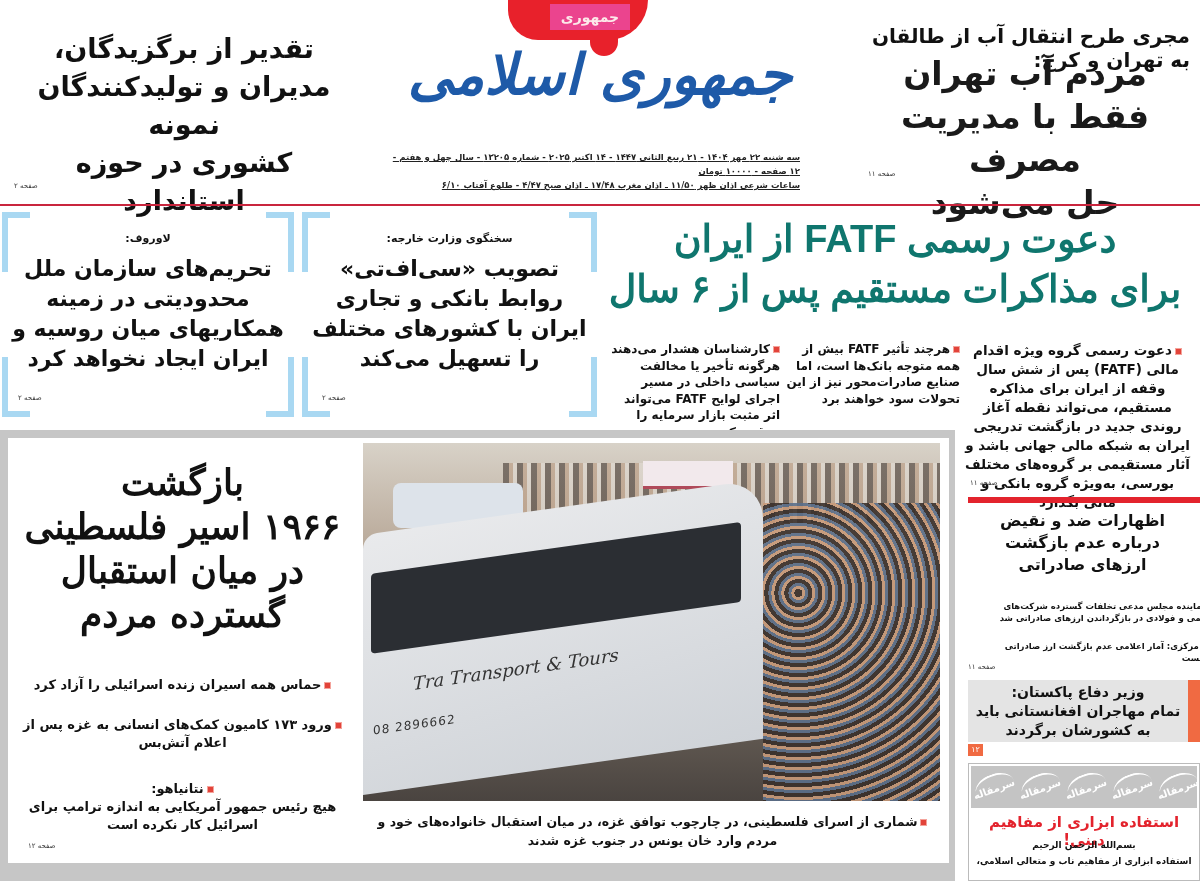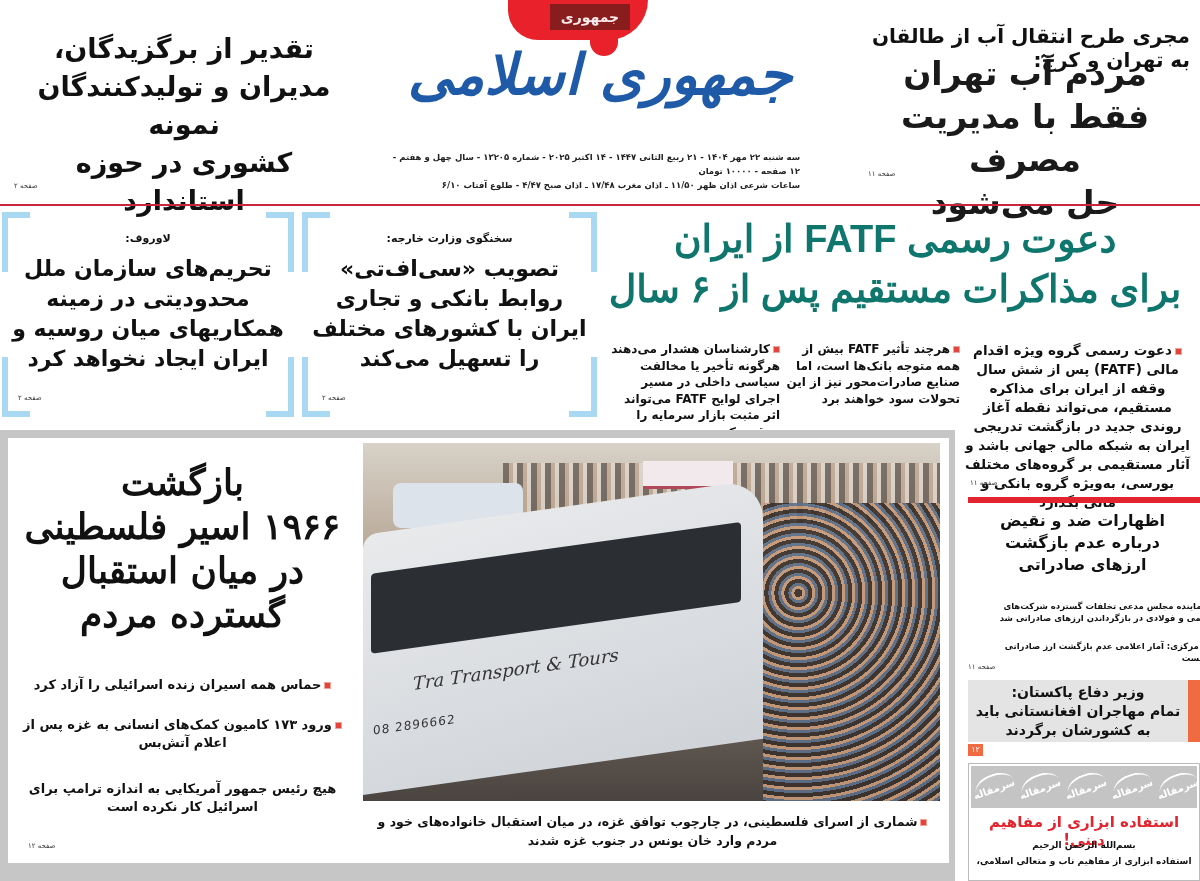--- a/index.html
+++ b/index.html
@@ -7,22 +7,22 @@
     body { position: relative; font-family: "DejaVu Sans", sans-serif; color: #111; direction: rtl; }
     .abs { position: absolute; }
     .page-ref { position: absolute; font-size: 7px; color: #333; direction: rtl; }
     .bullet { display: inline-block; width: 7px; height: 7px; background: #e2433a; margin-left: 3px; vertical-align: middle; border: 1px solid #f4a39b; }
 
     
     #masthead-logo { left: 400px; top: 0; width: 400px; height: 140px; }
     #logo-text { position: absolute; left: 0; top: 14px; width: 400px; text-align: center; font-family: "DejaVu Serif", serif; font-size: 56px; font-weight: bold; color: #1e5aa8; font-style: italic; letter-spacing: -2px; line-height: 120px; }
     #logo-splash { position: absolute; left: 108px; top: 0; width: 140px; height: 40px; background: #e8212b; border-radius: 0 0 40px 30px; }
     #logo-splash-drip { position: absolute; left: 190px; top: 20px; width: 28px; height: 36px; background: #e8212b; border-radius: 0 0 14px 14px; }
-    #logo-badge { position: absolute; left: 150px; top: 4px; width: 80px; height: 26px; background: #7f1d1d; opacity: 0.9; color: #fff; font-size: 14px; font-weight: bold; text-align: center; line-height: 26px; }
-    #dateline { left: 380px; top: 150px; width: 420px; font-size: 8.5px; font-weight: bold; text-align: right; line-height: 14px; color: #222; }
+    #logo-badge { position: absolute; left: 150px; top: 4px; width: 80px; height: 26px; background: #ec4899; opacity: 0.9; color: #fff; font-size: 14px; font-weight: bold; text-align: center; line-height: 26px; }
+    #dateline { left: 380px; top: 150px; width: 420px; font-size: 8.5px; font-weight: bold; text-align: right; line-height: 14px; color: #222; text-decoration: underline; }
 
     
     #tr-kicker { left: 860px; top: 24px; width: 330px; text-align: right; font-size: 20px; font-weight: bold; }
     #tr-headline { left: 860px; top: 52px; width: 330px; text-align: center; font-size: 33px; font-weight: bold; line-height: 43px; color: #1a1a1a; }
 
     
     #tl-headline { left: 14px; top: 30px; width: 340px; text-align: center; font-size: 27px; font-weight: bold; line-height: 38px; }
 
     
     #top-rule { left: 0; top: 204px; width: 1200px; height: 2px; background: #c9253d; }
@@ -177,20 +177,21 @@
   <div>در میان استقبال</div>
   <div>گسترده مردم</div>
 </div>
 <div class="pr-item" style="top:676px;">
   <span class="bullet"></span><span>حماس همه اسیران زنده اسرائیلی را آزاد کرد</span>
 </div>
 <div class="pr-item" style="top:716px;">
   <span class="bullet"></span><span>ورود ۱۷۳ کامیون کمک‌های انسانی به غزه پس از اعلام آتش‌بس</span>
 </div>
 <div class="pr-item" style="top:780px;">
+  <div><span class="bullet"></span><span>نتانیاهو:</span></div>
   <div>هیچ رئیس جمهور آمریکایی به اندازه ترامپ برای اسرائیل کار نکرده است</div>
 </div>
 <div class="page-ref" style="left:28px;top:842px;">صفحه ۱۲</div>
 
 <div id="red-rule" class="abs"></div>
 <div id="exports-headline" class="abs">
   <div>اظهارات ضد و نقیض</div>
   <div>درباره عدم بازگشت</div>
   <div>ارزهای صادراتی</div>
 </div>

